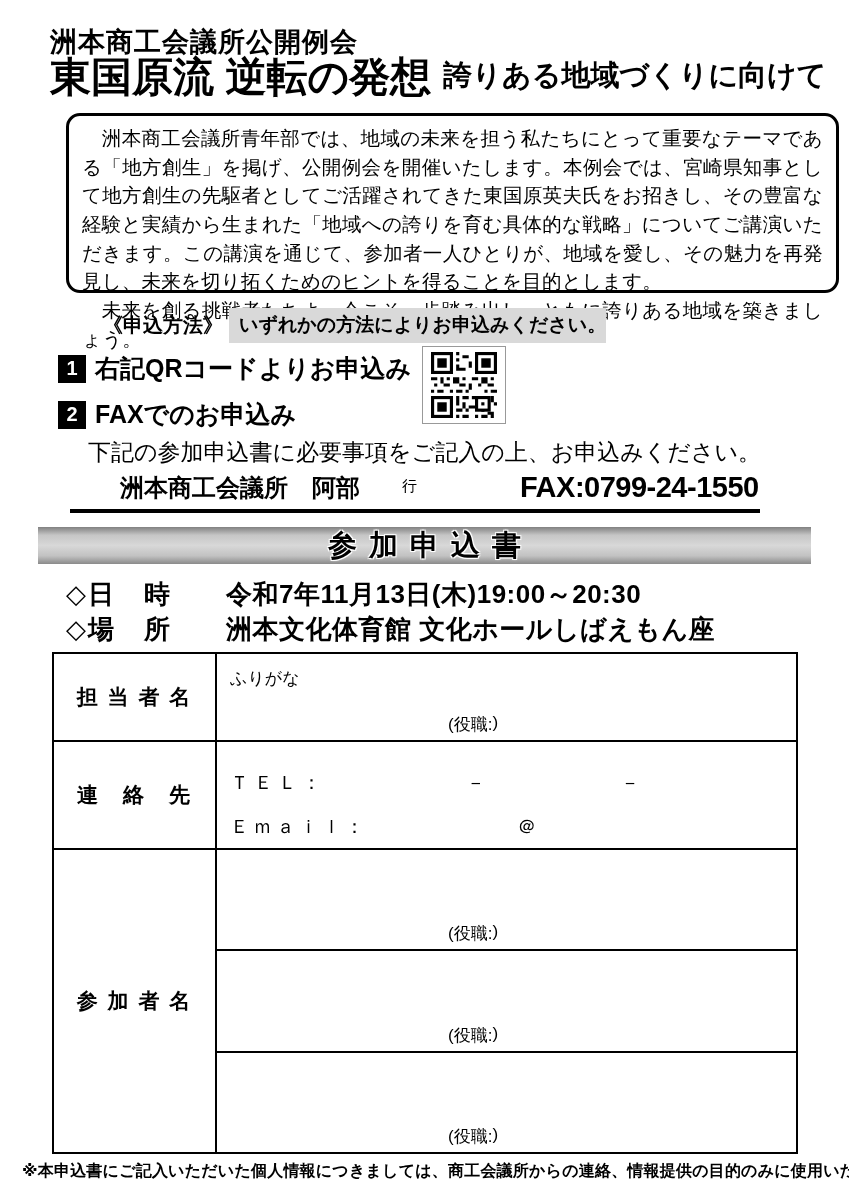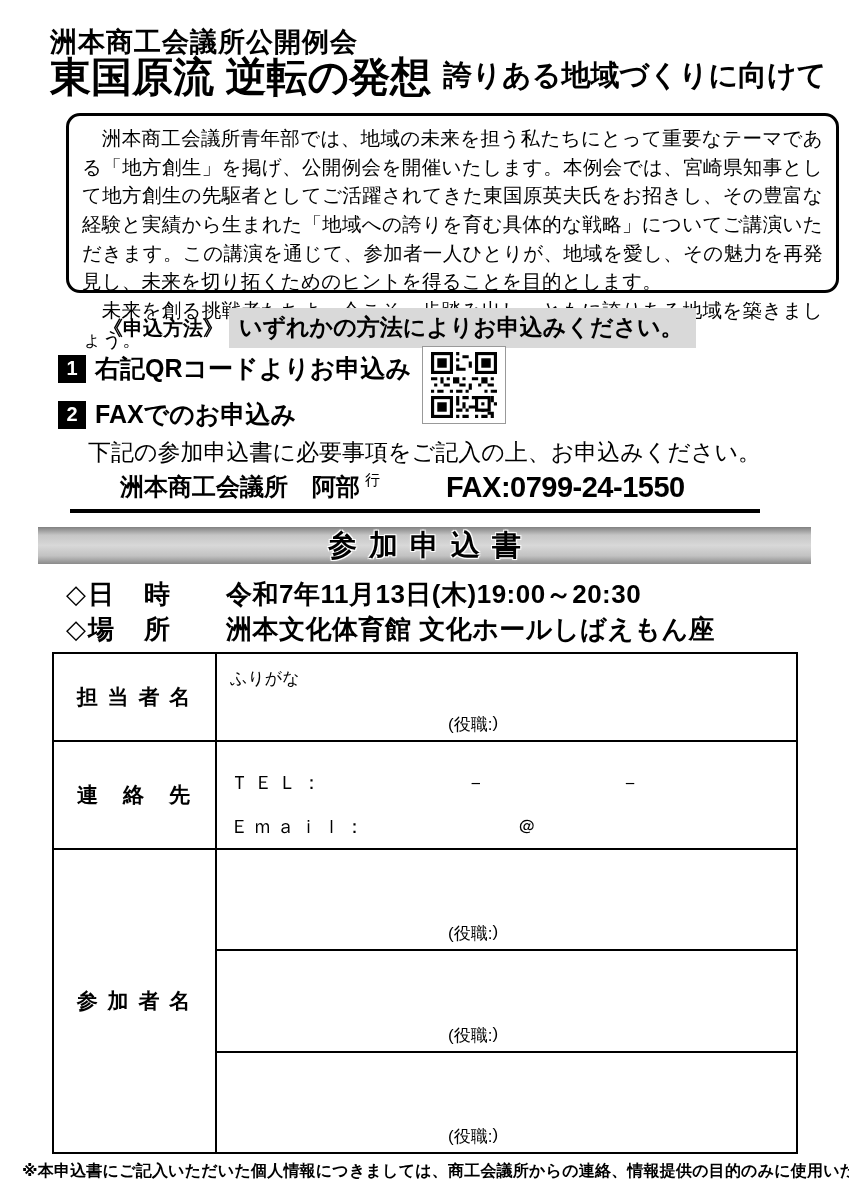--- a/index.html
+++ b/index.html
@@ -19,41 +19,41 @@
   .intro-box {
     left:40px; top:113px; width:741px; height:158px;
     border:3px solid #000; border-radius:14px; padding:8px 13px;
     font-size:19.5px; line-height:1.47; font-weight:500; letter-spacing:0.2px;margin-left:26px;
   }
   .intro-box p { margin:0; text-align:justify; }
 
   
   .apply-head { left:55px; top:308px; display:flex; align-items:center; white-space:nowrap; }
   .apply-head-title { font-size:20px; font-weight:bold;margin-left:48px; }
-  .apply-head-note  { font-size:23px; font-weight:bold; background:#d9d9d9; padding:4px 12px 5px 10px; margin-left:6px; }
+  .apply-head-note  { font-size:19px; font-weight:bold; background:#d9d9d9; padding:4px 0 5px 10px; margin-left:6px; }
 
   .method { display:flex; align-items:center; white-space:nowrap; }
   .method-1 { left:58px; top:352px; }
   .method-2 { left:58px; top:398px; }
   .badge {
     width:28px; height:28px; background:#000; color:#fff; font-size:20px; font-weight:bold;
     display:flex; align-items:center; justify-content:center; flex:0 0 auto;
   }
   .method-label { font-size:25px; font-weight:bold; margin-left:9px; }
   .method-arrow { font-size:27px; font-weight:bold; margin-left:22px; }
 
   .qr-box {
     left:422px; top:346px; width:72px; height:66px;
     border:1px solid #999; background:#fff; padding:5px;
   }
   .qr-box svg { width:100%; height:100%; display:block; }
 
   .fax-instruction { left:88px; top:437px; font-size:23px; font-weight:500; white-space:nowrap; }
 
-  .fax-line { left:120px; top:471px; display:flex; align-items:flex-start; white-space:nowrap; }
+  .fax-line { left:120px; top:471px; display:flex; align-items:center; white-space:nowrap;gap:37px; }
   .fax-to { font-size:24px; font-weight:bold; }
   .fax-to-suffix { font-size:15px; font-weight:500; margin-left:5px; padding-bottom:3px; }
   .fax-number { font-size:29px; font-weight:800; margin-left:66px; letter-spacing:-0.5px; padding-bottom:0px; }
   .fax-underline { left:70px; top:509px; width:690px; height:4px; background:#000; }
 
   
   .form-band {
     left:38px; top:527px; width:773px; height:37px;
     background:linear-gradient(to bottom,#818181 0%,#c6c6c6 22%,#d8d8d8 50%,#c2c2c2 78%,#8a8a8a 100%);
     display:flex; align-items:center; justify-content:center;

